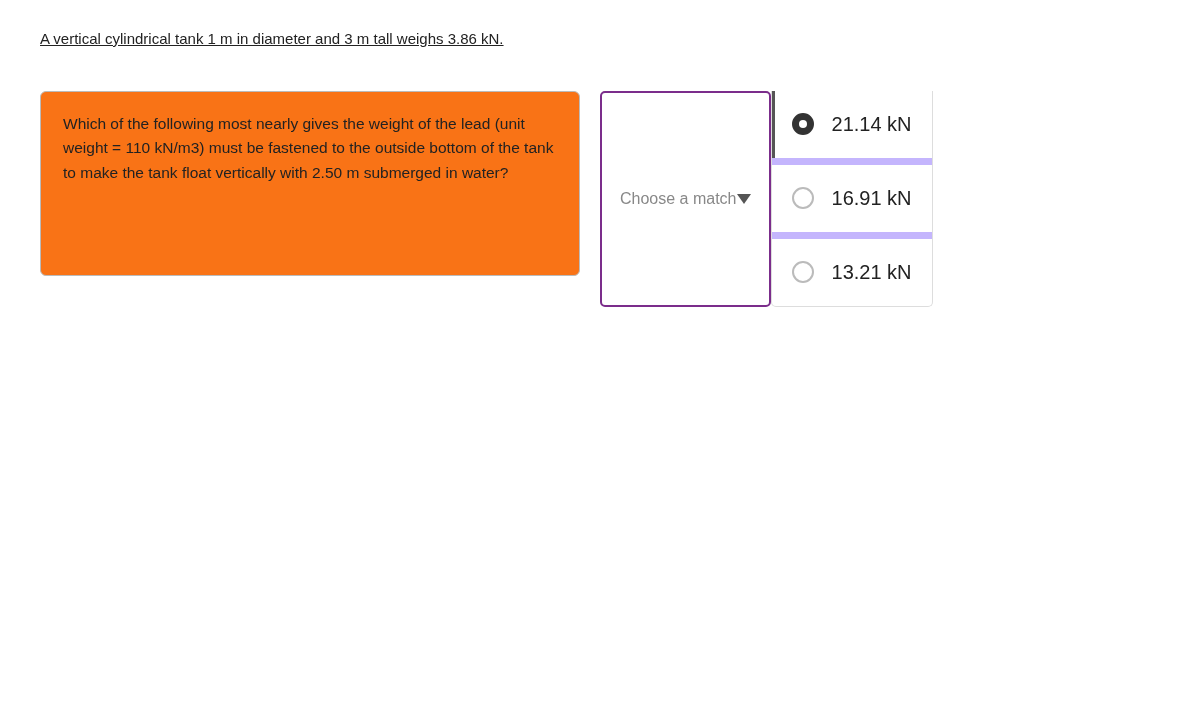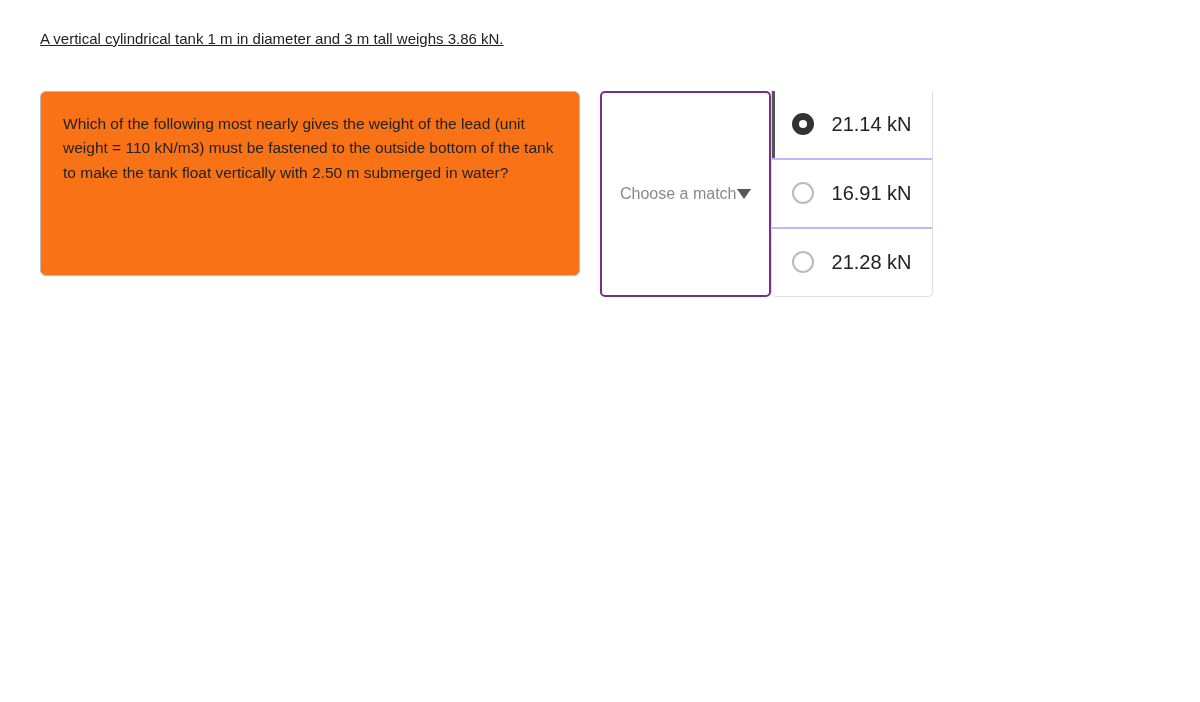--- a/index.html
+++ b/index.html
@@ -82,21 +82,21 @@
       border: 1.5px solid #ddd;
       border-top: none;
       border-radius: 0 0 5px 5px;
       background: #fff;
     }
 
     .option-item {
       display: flex;
       align-items: center;
       padding: 22px 20px;
-      border-top: 2px solid #c4b5fd;
+      border-top: 7px solid #c4b5fd;
       cursor: pointer;
       gap: 18px;
     }
 
     .option-item:first-child {
       border-top: none;
     }
 
     .radio-outer {
       width: 22px;
@@ -175,19 +175,19 @@
       <div class="option-item">
         <div class="radio-outer">
         </div>
         <span class="option-label">16.91 kN</span>
       </div>
 
 
       <div class="option-item">
         <div class="radio-outer">
         </div>
-        <span class="option-label">21.28 kN</span>
+        <span class="option-label">13.21 kN</span>
       </div>
 
 
     </div>
   </div>
 </div>
 
 </body></html>

